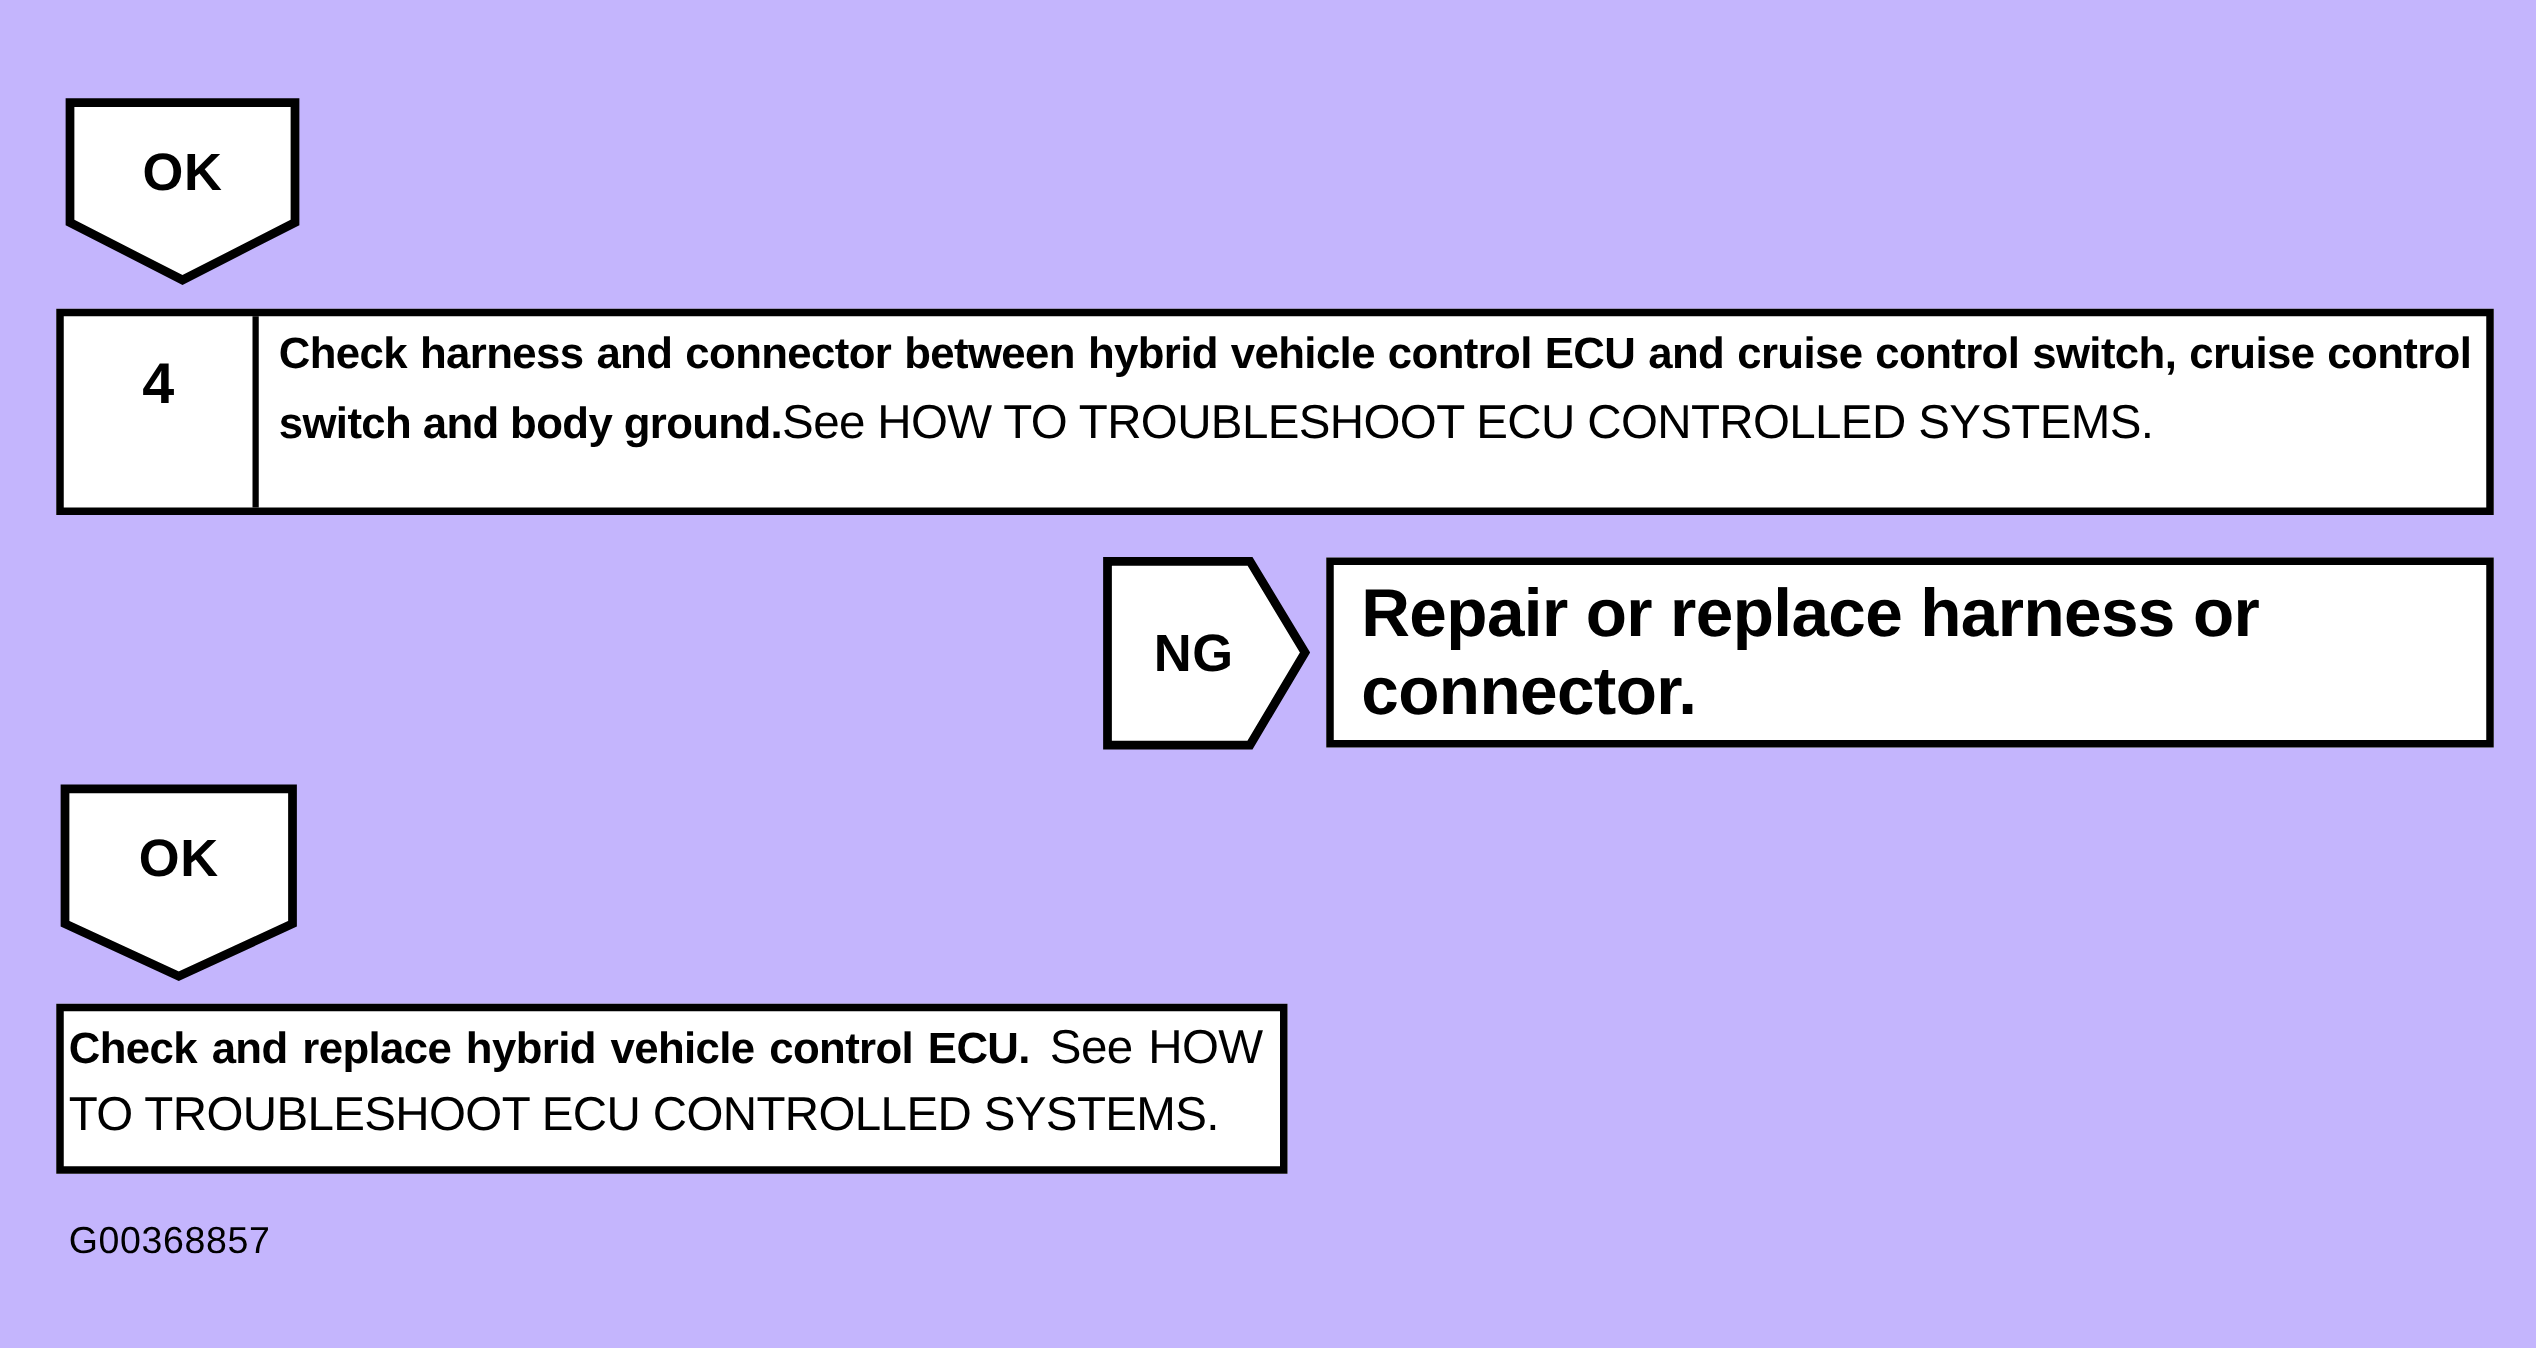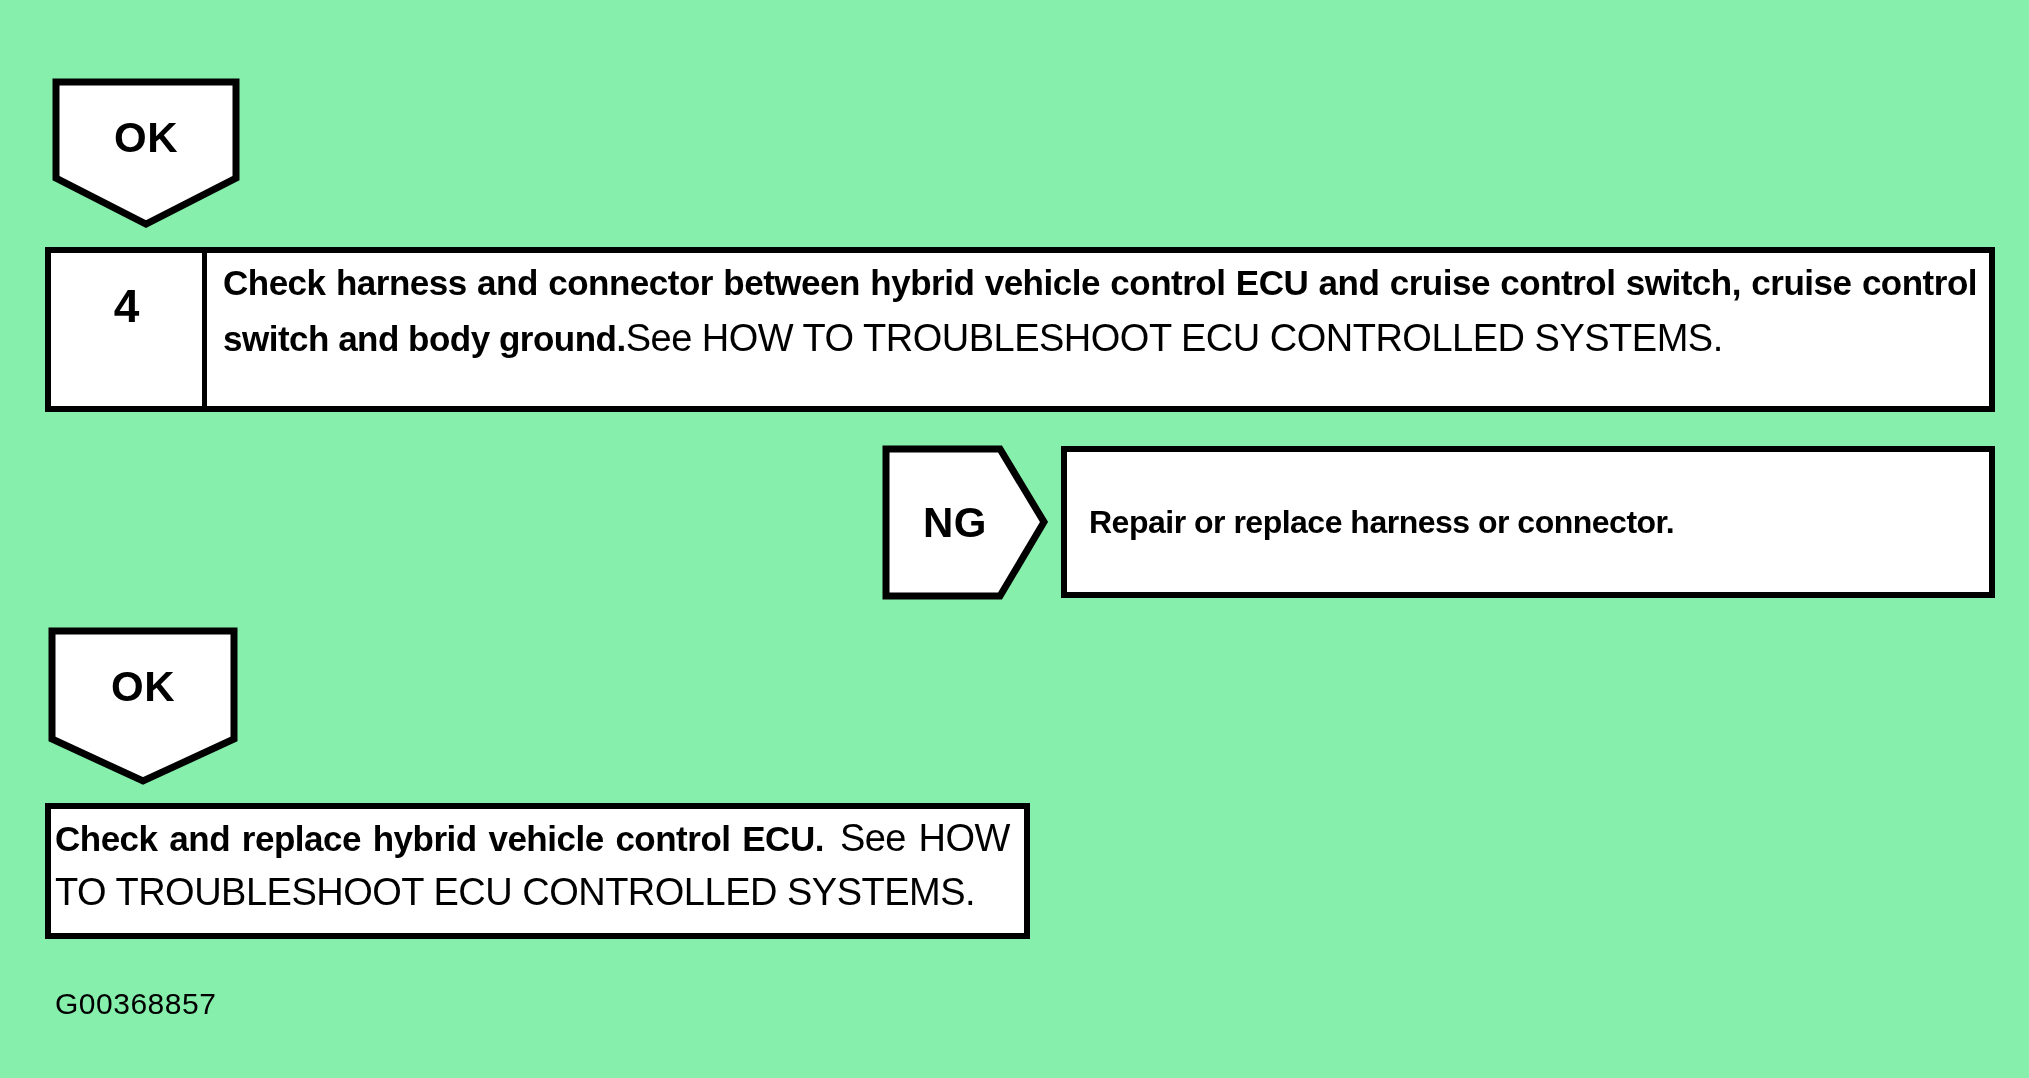--- a/index.html
+++ b/index.html
@@ -1,20 +1,20 @@
 <!DOCTYPE html>
 <html><head>
 <meta charset="utf-8">
 <style>
   html, body { margin: 0; padding: 0; background: #ffffff; }
   .canvas {
     position: relative;
     width: 2029px;
     height: 1078px;
-    background: #86efac;
+    background: #c4b5fd;
     color: #000000;
     font-family: "Liberation Sans", sans-serif;
     overflow: hidden;
   }
   .pent { position: absolute; }
   .pent svg { display: block; }
   .pent polygon {
     fill: #ffffff;
     stroke: #000000;
     stroke-width: 7;
@@ -55,36 +55,35 @@
     text-align: justify;
   }
   .b { font-weight: 700; font-size: 35px; letter-spacing: -0.5px; }
   .r { font-weight: 400; font-size: 38px; letter-spacing: -0.5px; }
   
   .repair-box {
     left: 1061px; top: 446px; width: 934px; height: 152px;
     display: flex; align-items: center;
     padding-left: 22px;
   }
-  .repair-box .b { font-size: 32px; }
+  .repair-box .b { font-size: 54px; }
   
   .final-box {
     left: 45px; top: 803px; width: 985px;
     padding: 6px 14px 10px 4px;
     line-height: 47px;
     text-align: justify;
   }
   .r-gap { margin-left: 16px; }
   .figure-id {
     position: absolute;
     left: 55px; top: 976px;
     font-size: 30px;
     font-weight: 400;
     letter-spacing: 0.5px;
-    margin-top: 11px;
   }
   
   .ok-top { left: 52px; top: 78px; }
   .ng-pent { left: 882px; top: 445px; }
   .ok-bottom { left: 48px; top: 627px; }
   .ok-top .lbl { left: 50%; top: 40%; }
   .ok-bottom .lbl { left: 50%; top: 38%; }
   .ng-pent .lbl { left: 44%; top: 50%; }
 </style>
 </head>

